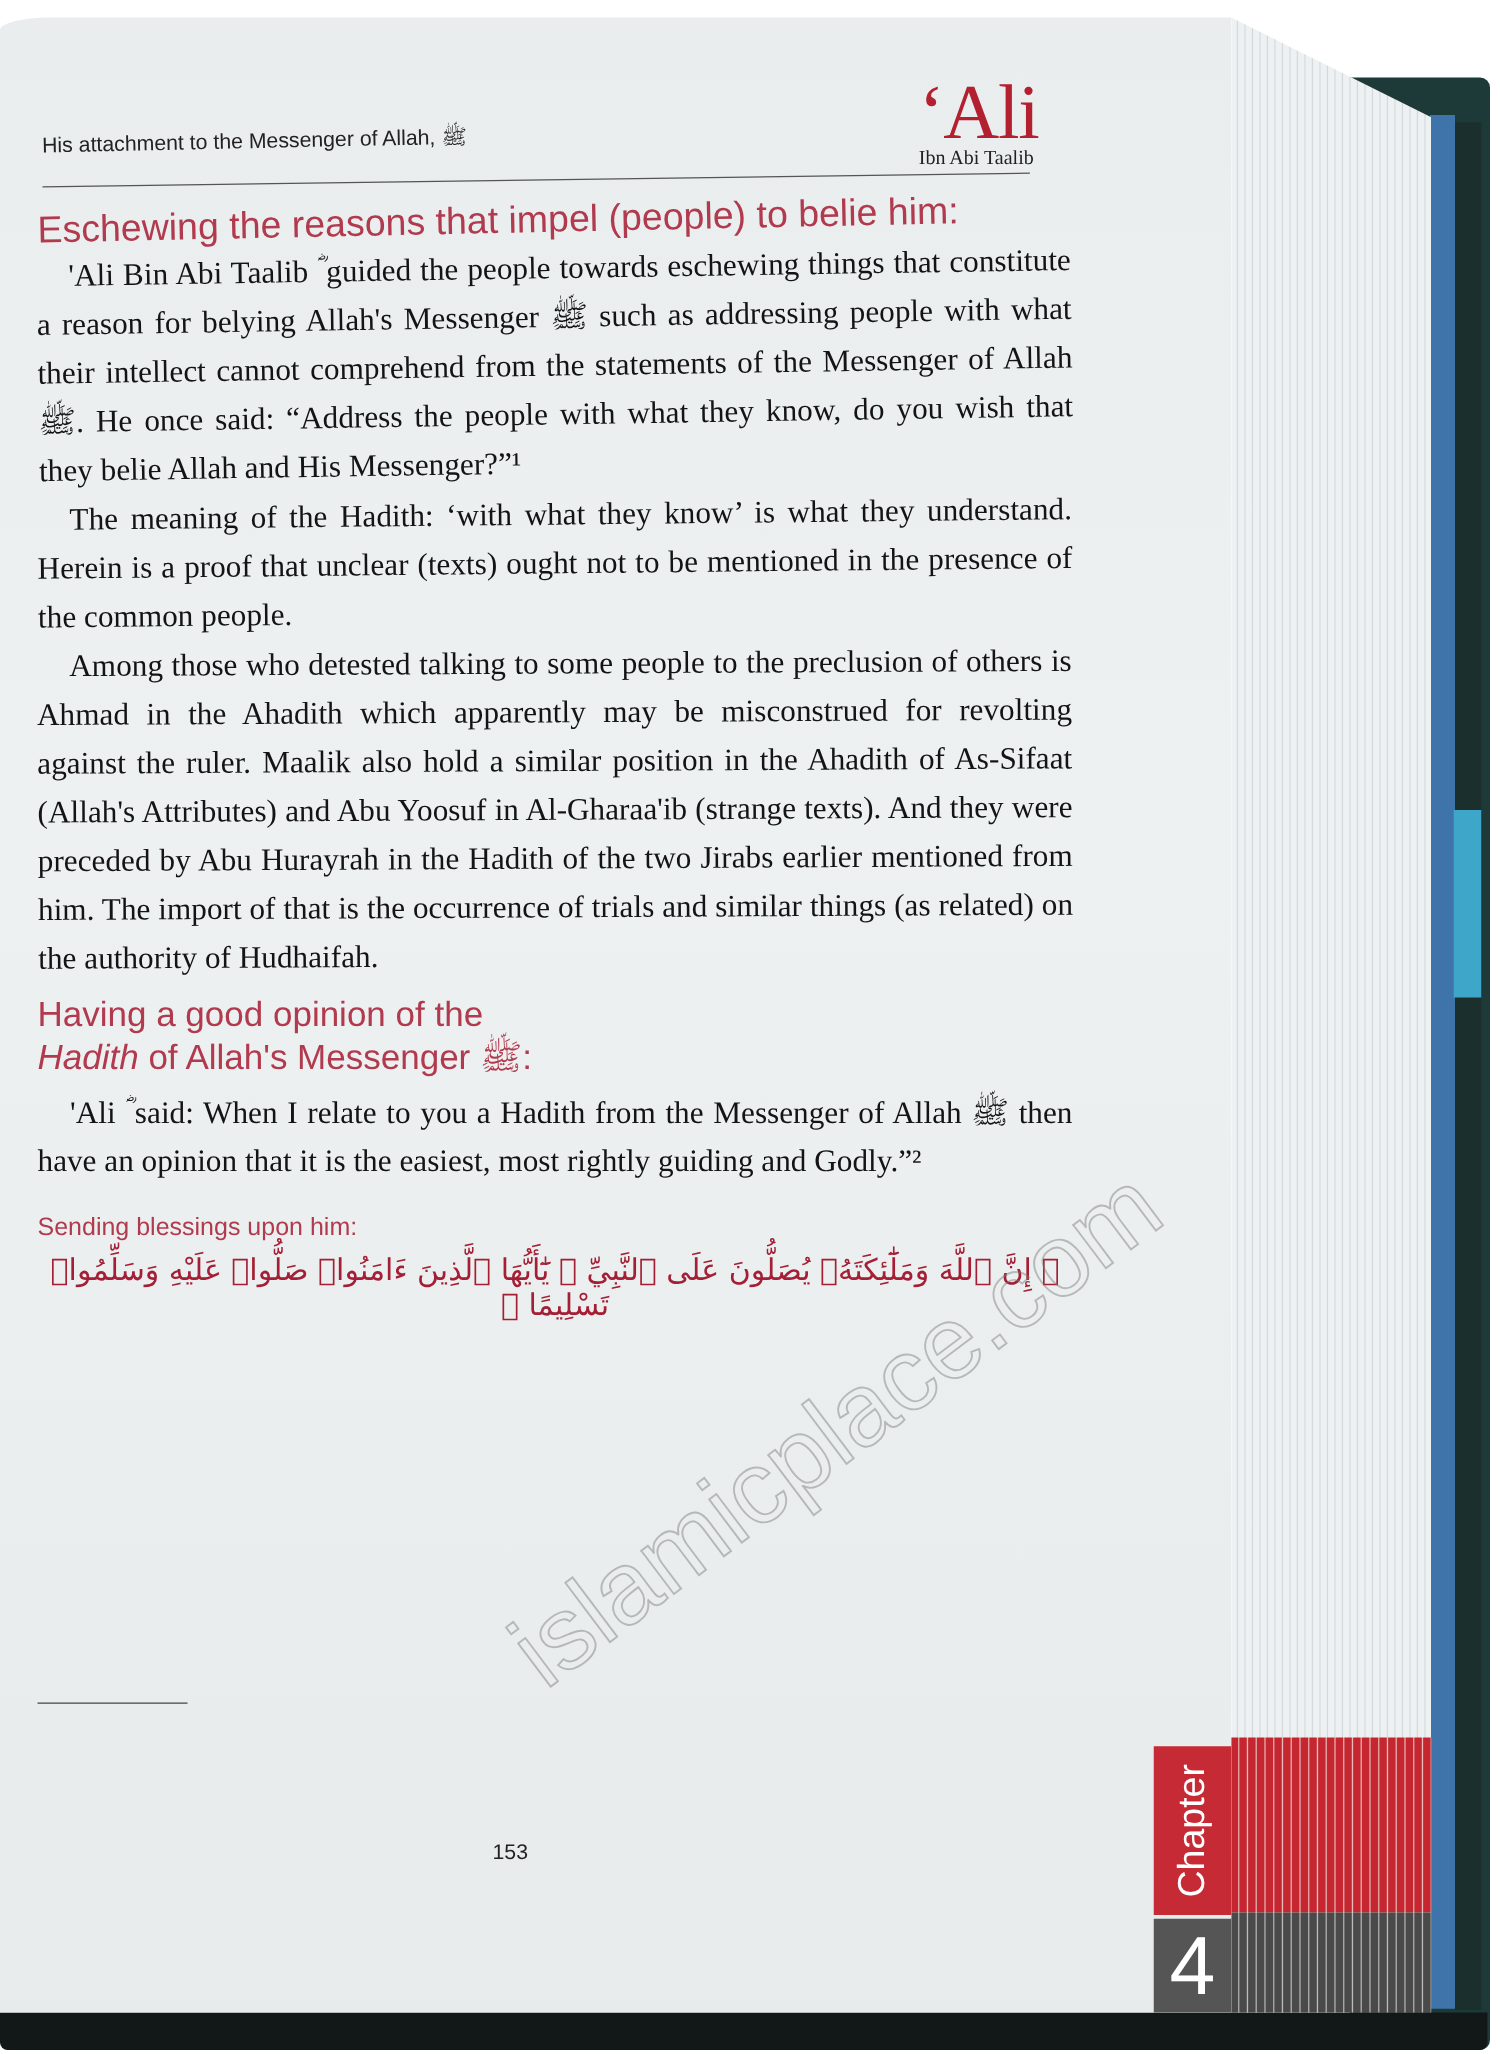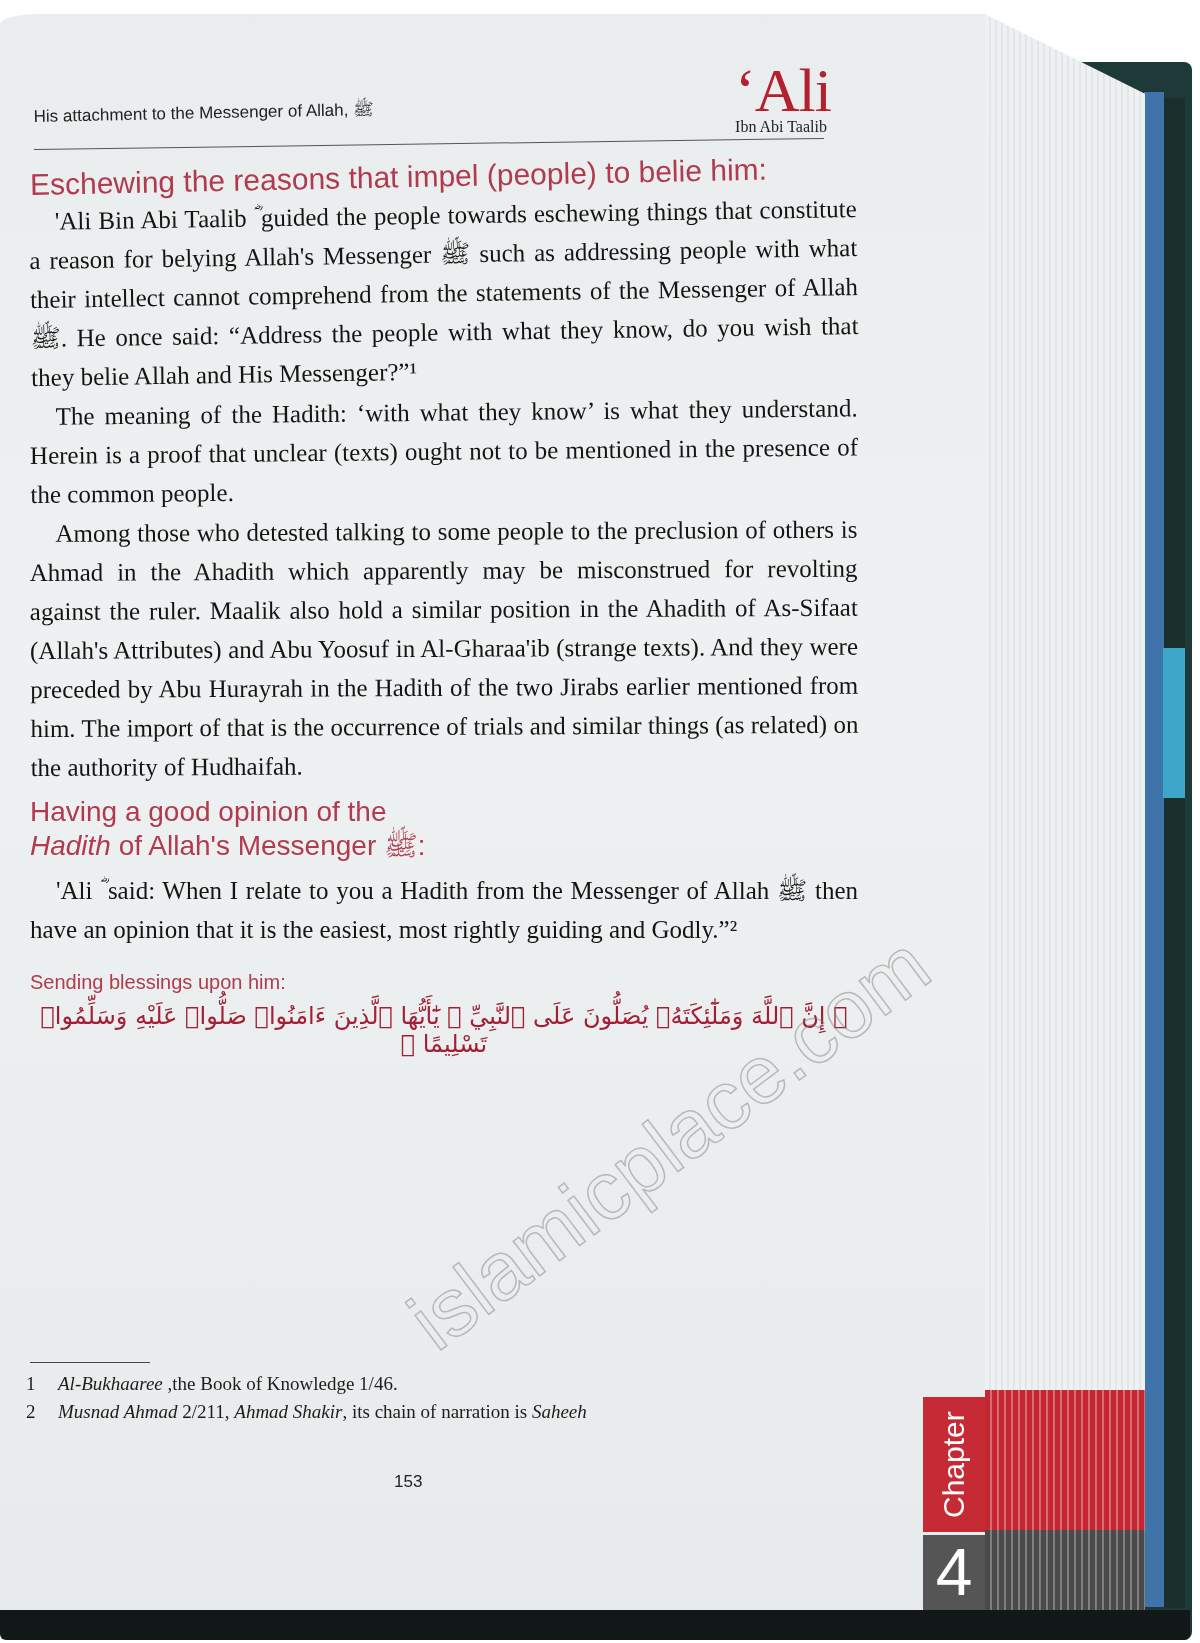--- a/index.html
+++ b/index.html
@@ -155,28 +155,20 @@
       <span>Having a good opinion of the</span><br>
       <i>Hadith</i><span> of Allah's Messenger ﷺ:</span>
     </h2>
     <p class="body" style="margin-top:8px">'Ali ؓ said: When I relate to you a Hadith from the Messenger of Allah ﷺ then have an opinion that it is the easiest, most rightly guiding and Godly.”²</p>
 
     <h2 class="h-send">Sending blessings upon him:</h2>
     <div class="quran">﴿ إِنَّ ٱللَّهَ وَمَلَٰٓئِكَتَهُۥ يُصَلُّونَ عَلَى ٱلنَّبِيِّ ۚ يَٰٓأَيُّهَا ٱلَّذِينَ ءَامَنُوا۟ صَلُّوا۟ عَلَيْهِ وَسَلِّمُوا۟ تَسْلِيمًا ﴾</div>
   </div>
 
   <div class="fn-rule"></div>
-  <div class="footnotes">
-    <div>
-      <span class="fn-num">1</span><i>Al-Bukhaaree</i><span> ,the Book of Knowledge 1/46.</span>
-    </div>
-    <div>
-      <span class="fn-num">2</span><i>Musnad Ahmad</i><span>  2/211, </span><i>Ahmad Shakir</i><span>, its chain of narration is </span><i>Saheeh</i>
-    </div>
-  </div>
 
   <div class="page-num">153</div>
 
   <div class="watermark">islamicplace.com</div>
 </div>
 
 <div class="chapter-tab">Chapter</div>
 <div class="chapter-num">4</div>
 
 </body></html>

